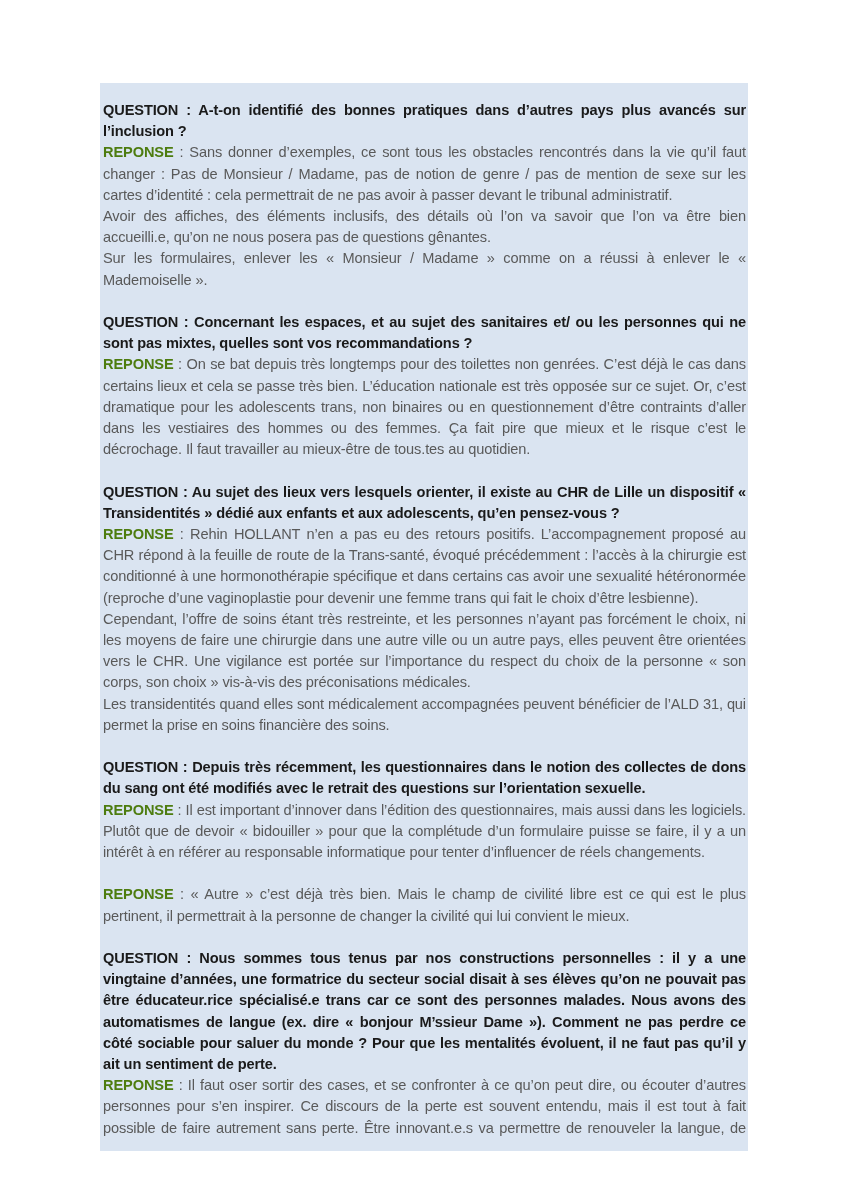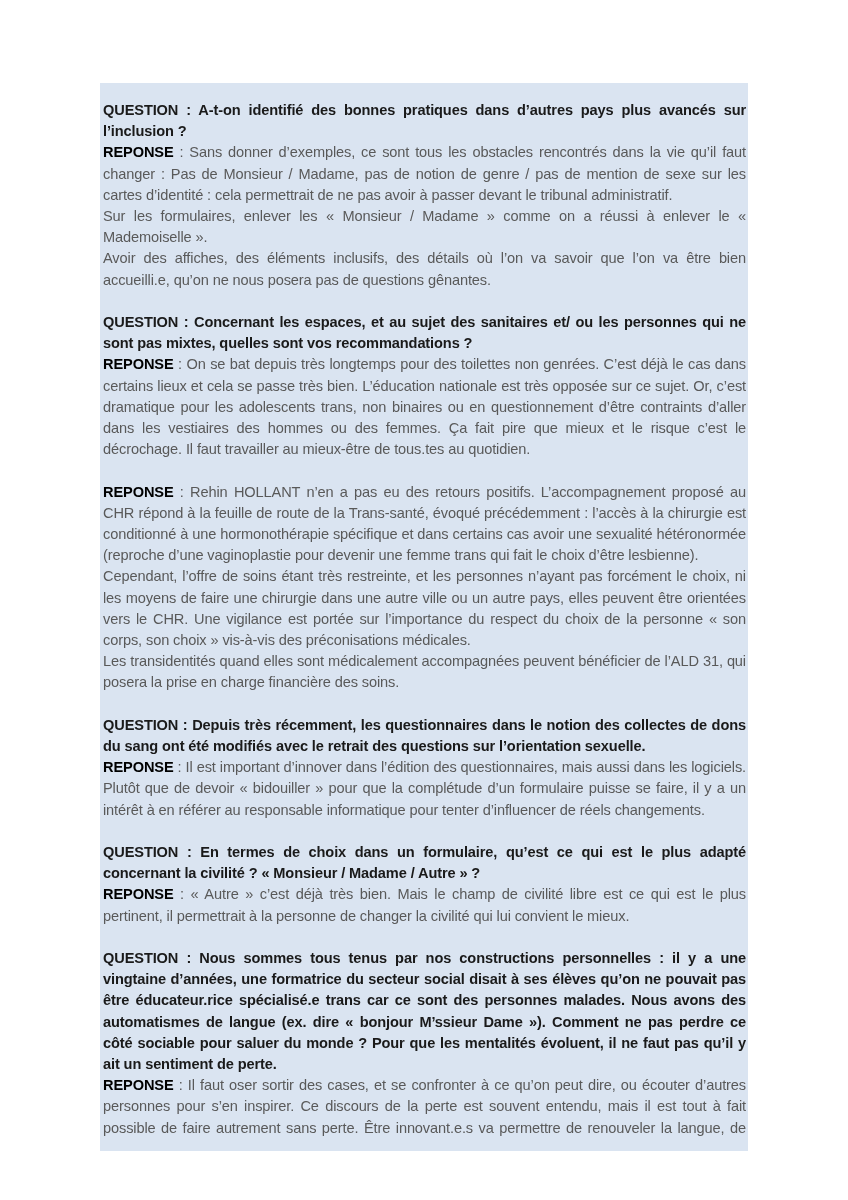--- a/index.html
+++ b/index.html
@@ -41,59 +41,59 @@
   }
   .q {
     color: #1a1a1a;
     font-weight: bold;
   }
   .r {
     color: #595959;
     font-weight: normal;
   }
   .r .rlabel {
-    color: #000000;
+    color: #4d7c0f;
     font-weight: bold;
     margin-top: 24px;
   }
   .justify-last {
     text-align-last: justify;
   }
 </style>
 </head>
 <body>
 
 <div class="page">
   <div class="content-panel">
 
     <section class="qa-block">
       <p class="q"><span class="qlabel">QUESTION</span><span class="qsep"> : </span><span class="qtext">A-t-on identifié des bonnes pratiques dans d’autres pays plus avancés sur l’inclusion ?</span></p>
       <p class="r"><span class="rlabel">REPONSE</span><span class="rsep"> : </span><span class="rtext">Sans donner d’exemples, ce sont tous les obstacles rencontrés dans la vie qu’il faut changer : Pas de Monsieur / Madame, pas de notion de genre / pas de mention de sexe sur les cartes d’identité : cela permettrait de ne pas avoir à passer devant le tribunal administratif.</span></p>
+      <p class="r">Avoir des affiches, des éléments inclusifs, des détails où l’on va savoir que l’on va être bien accueilli.e, qu’on ne nous posera pas de questions gênantes.</p>
       <p class="r">Sur les formulaires, enlever les « Monsieur / Madame » comme on a réussi à enlever le « Mademoiselle ».</p>
-      <p class="r">Avoir des affiches, des éléments inclusifs, des détails où l’on va savoir que l’on va être bien accueilli.e, qu’on ne nous posera pas de questions gênantes.</p>
     </section>
 
     <section class="qa-block">
       <p class="q"><span class="qlabel">QUESTION</span><span class="qsep"> : </span><span class="qtext">Concernant les espaces, et au sujet des sanitaires et/ ou les personnes qui ne sont pas mixtes, quelles sont vos recommandations ?</span></p>
       <p class="r"><span class="rlabel">REPONSE</span><span class="rsep"> : </span><span class="rtext">On se bat depuis très longtemps pour des toilettes non genrées. C’est déjà le cas dans certains lieux et cela se passe très bien. L’éducation nationale est très opposée sur ce sujet. Or, c’est dramatique pour les adolescents trans, non binaires ou en questionnement d’être contraints d’aller dans les vestiaires des hommes ou des femmes. Ça fait pire que mieux et le risque c’est le décrochage. Il faut travailler au mieux-être de tous.tes au quotidien.</span></p>
     </section>
 
     <section class="qa-block">
+      <p class="q"><span class="qlabel">QUESTION</span><span class="qsep"> : </span><span class="qtext">Au sujet des lieux vers lesquels orienter, il existe au CHR de Lille un dispositif « Transidentités » dédié aux enfants et aux adolescents, qu’en pensez-vous ?</span></p>
       <p class="r"><span class="rlabel">REPONSE</span><span class="rsep"> : </span><span class="rtext">Rehin HOLLANT n’en a pas eu des retours positifs. L’accompagnement proposé au CHR répond à la feuille de route de la Trans-santé, évoqué précédemment : l’accès à la chirurgie est conditionné à une hormonothérapie spécifique et dans certains cas avoir une sexualité hétéronormée (reproche d’une vaginoplastie pour devenir une femme trans qui fait le choix d’être lesbienne).</span></p>
       <p class="r">Cependant, l’offre de soins étant très restreinte, et les personnes n’ayant pas forcément le choix, ni les moyens de faire une chirurgie dans une autre ville ou un autre pays, elles peuvent être orientées vers le CHR. Une vigilance est portée sur l’importance du respect du choix de la personne « son corps, son choix » vis-à-vis des préconisations médicales.</p>
-      <p class="r">Les transidentités quand elles sont médicalement accompagnées peuvent bénéficier de l’ALD 31, qui posera la prise en charge financière des soins.</p>
+      <p class="r">Les transidentités quand elles sont médicalement accompagnées peuvent bénéficier de l’ALD 31, qui permet la prise en soins financière des soins.</p>
     </section>
 
     <section class="qa-block">
       <p class="q"><span class="qlabel">QUESTION</span><span class="qsep"> : </span><span class="qtext">Depuis très récemment, les questionnaires dans le notion des collectes de dons du sang ont été modifiés avec le retrait des questions sur l’orientation sexuelle.</span></p>
       <p class="r"><span class="rlabel">REPONSE</span><span class="rsep"> : </span><span class="rtext">Il est important d’innover dans l’édition des questionnaires, mais aussi dans les logiciels. Plutôt que de devoir « bidouiller » pour que la complétude d’un formulaire puisse se faire, il y a un intérêt à en référer au responsable informatique pour tenter d’influencer de réels changements.</span></p>
     </section>
 
     <section class="qa-block">
-      <p class="q"><span class="qlabel">QUESTION</span><span class="qsep"> : </span><span class="qtext">En termes de choix dans un formulaire, qu’est ce qui est le plus adapté concernant la civilité ? « Monsieur / Madame / Autre » ?</span></p>
       <p class="r"><span class="rlabel">REPONSE</span><span class="rsep"> : </span><span class="rtext">« Autre » c’est déjà très bien. Mais le champ de civilité libre est ce qui est le plus pertinent, il permettrait à la personne de changer la civilité qui lui convient le mieux.</span></p>
     </section>
 
     <section class="qa-block">
       <p class="q"><span class="qlabel">QUESTION</span><span class="qsep"> : </span><span class="qtext">Nous sommes tous tenus par nos constructions personnelles : il y a une vingtaine d’années, une formatrice du secteur social disait à ses élèves qu’on ne pouvait pas être éducateur.rice spécialisé.e trans car ce sont des personnes malades. Nous avons des automatismes de langue (ex. dire « bonjour M’ssieur Dame »). Comment ne pas perdre ce côté sociable pour saluer du monde ? Pour que les mentalités évoluent, il ne faut pas qu’il y ait un sentiment de perte.</span></p>
       <p class="r justify-last"><span class="rlabel">REPONSE</span><span class="rsep"> : </span><span class="rtext">Il faut oser sortir des cases, et se confronter à ce qu’on peut dire, ou écouter d’autres personnes pour s’en inspirer. Ce discours de la perte est souvent entendu, mais il est tout à fait possible de faire autrement sans perte. Être innovant.e.s va permettre de renouveler la langue, de</span></p>
     </section>
 
   </div>
 </div>

